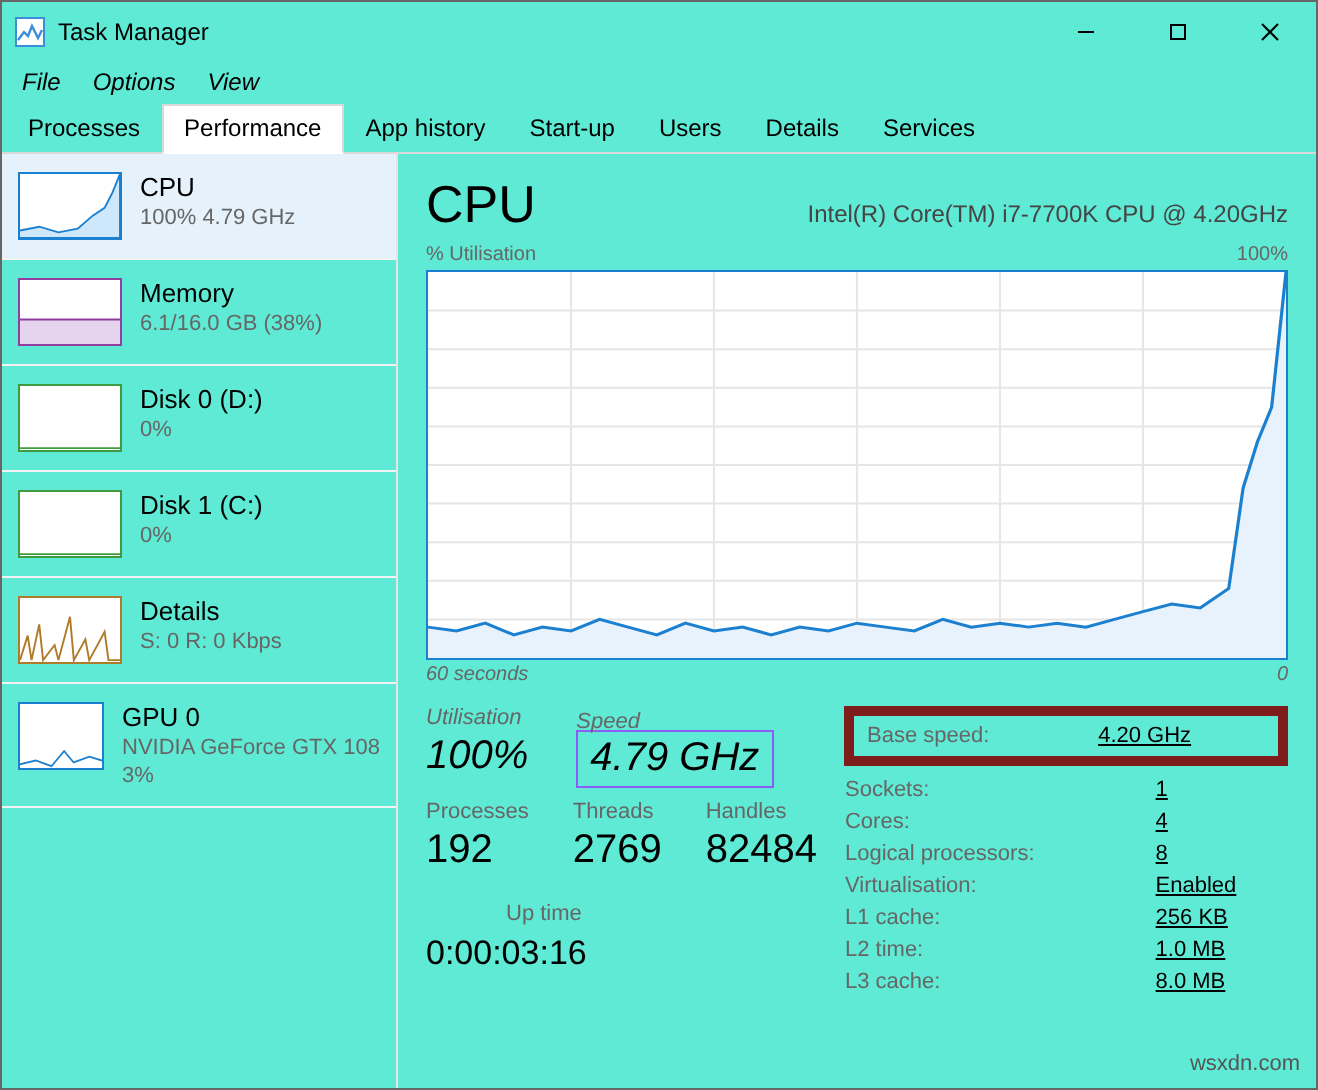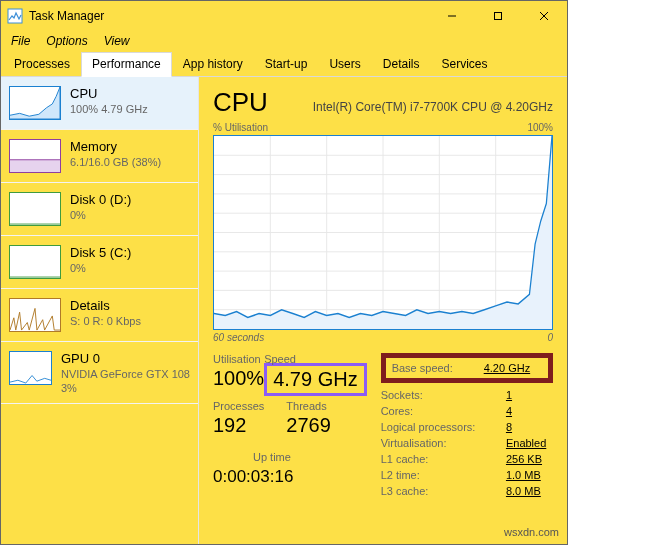--- a/index.html
+++ b/index.html
@@ -1,17 +1,17 @@
 <!DOCTYPE html>
 <html><head>
 <meta charset="utf-8">
 <style>
   * { box-sizing: border-box; }
   html, body { margin: 0; padding: 0; font-family: "Segoe UI", Arial, sans-serif; font-size: 12px; color: #000; background: #fff; }
-  .window { width: 568px; height: 545px; border: 1px solid #666; display: flex; flex-direction: column; background: #fde047; position: relative; }
+  .window { width: 659px; height: 545px; border: 1px solid #666; display: flex; flex-direction: column; background: #5eead4; position: relative; }
 
   
   .titlebar { height: 30px; display: flex; align-items: center; padding-left: 6px; }
   .titlebar .app-icon { width: 16px; height: 16px; margin-right: 6px; }
   .titlebar .title { font-size: 12px; }
   .winbtns { margin-left: auto; display: flex; height: 100%; }
   .winbtn { width: 46px; height: 100%; display: flex; align-items: center; justify-content: center; font-size: 14px; }
 
   
   .menubar { height: 20px; display: flex; align-items: center; padding: 0 2px; font-style: italic; }
@@ -43,24 +43,24 @@
   .chart svg { width: 100%; height: 100%; display: block; }
   .axis-row.bottom { margin-top: 2px; font-style: italic; }
 
   .stats { display: flex; margin-top: 10px; gap: 14px; }
   .left-stats { flex: 0 0 auto; }
   .right-stats { flex: 1; }
 
   .statdesc { font-size: 11px; color: #666; }
   .statval { font-size: 20px; margin-top: 2px; margin-bottom: 6px; }
 
-  .row1 { display: flex; align-items: center; }
+  .row1 { display: flex; gap: 24px; align-items: center; font-style: italic; }
   .row2 { display: flex; gap: 22px; align-items: flex-start; margin-top: 4px; }
 
-  .speed-box { border: 3px solid #8b5cf6; padding: 0 6px 2px 6px; margin-top: -2px; }
+  .speed-box { border: 1px solid #8b5cf6; padding: 0 6px 2px 6px; margin-top: -2px; }
 
   .right-stats table { width: 100%; border-collapse: collapse; }
   .right-stats td { font-size: 11px; color: #666; padding: 2px 0; }
   .right-stats td.val { color: #000; text-align: left; padding-left: 20px; white-space: nowrap; text-decoration: underline; }
   .right-border { border: 5px solid #7f1d1d; padding: 2px 6px; margin-bottom: 4px; }
 
   .uptime-label { font-size: 11px; color: #666; margin-top: 8px; padding-left: 40px; }
   .uptime-val { font-size: 17px; margin-top: 4px; }
 
   .watermark { position: absolute; right: 8px; bottom: 6px; font-size: 11px; color: #555; }
@@ -158,21 +158,21 @@
         </div>
       </div>
 
       <div class="side-item">
         <div class="thumb" style="border-color:#3f9b3f">
           <svg viewBox="0 0 52 34" preserveAspectRatio="none">
               <line x1="0" y1="33" x2="52" y2="33" stroke="#3f9b3f"></line>
             </svg>
         </div>
         <div class="side-text">
-          <div class="t1">Disk 5 (C:)</div>
+          <div class="t1">Disk 1 (C:)</div>
           <div class="t2">0%</div>
         </div>
       </div>
 
       <div class="side-item">
         <div class="thumb" style="border-color:#b07a28">
           <svg viewBox="0 0 52 34" preserveAspectRatio="none">
               <polyline fill="none" stroke="#b07a28" stroke-width="1" points="0,33 4,20 6,33 10,14 12,33 18,25 20,33 26,10 28,33 34,22 36,33 44,18 46,33 52,33"></polyline>
             </svg>
         </div>
@@ -252,20 +252,24 @@
 
           <div class="row2">
             <div>
               <div class="statdesc">Processes</div>
               <div class="statval">192</div>
             </div>
             <div>
               <div class="statdesc">Threads</div>
               <div class="statval">2769</div>
             </div>
+            <div>
+              <div class="statdesc">Handles</div>
+              <div class="statval">82484</div>
+            </div>
           </div>
 
           <div class="uptime-label">Up time</div>
           <div class="uptime-val">0:00:03:16</div>
         </div>
 
         <div class="right-stats">
           <div class="right-border">
             <table>
                 <tbody>

